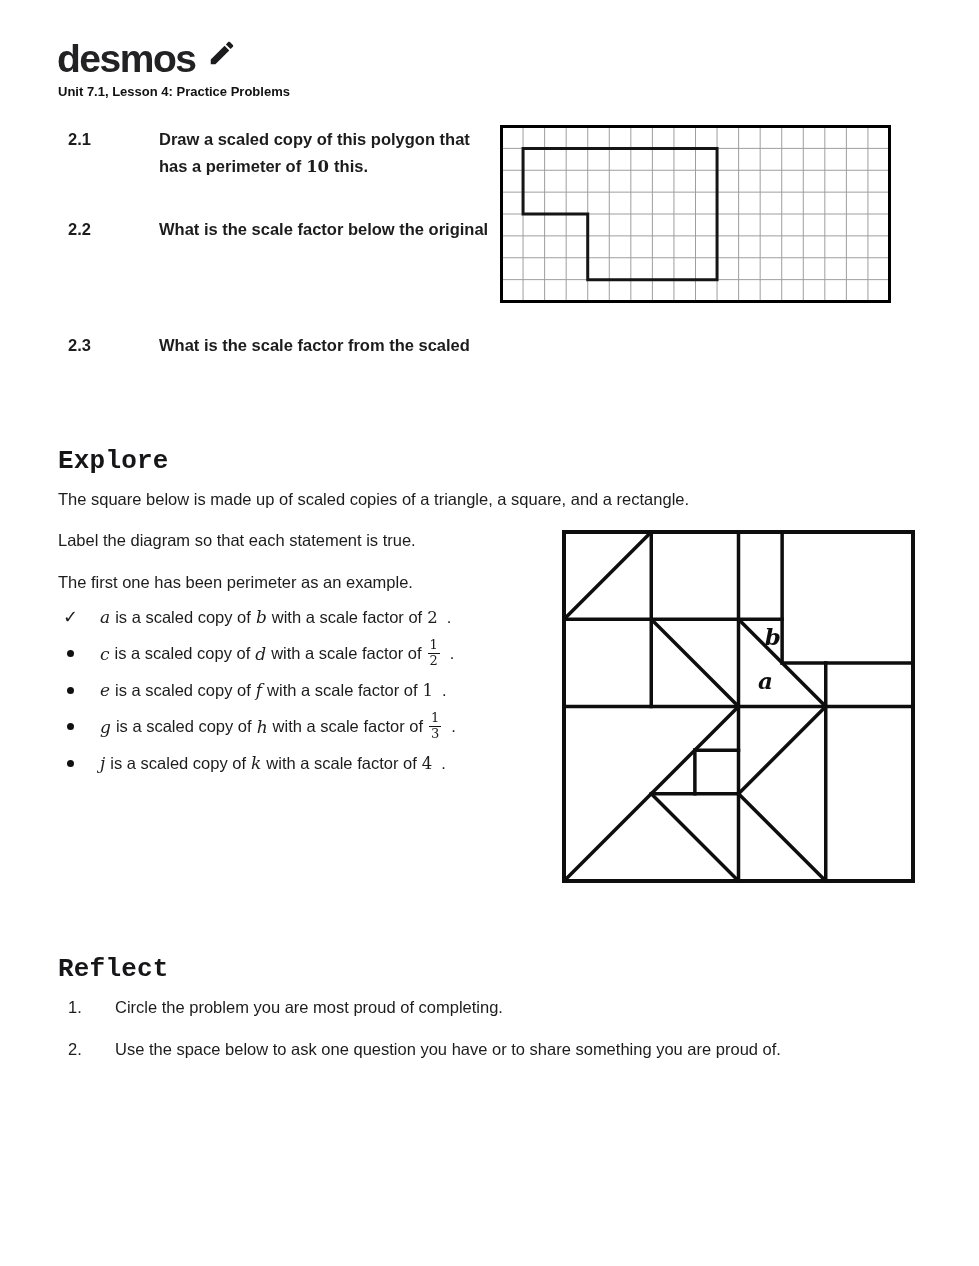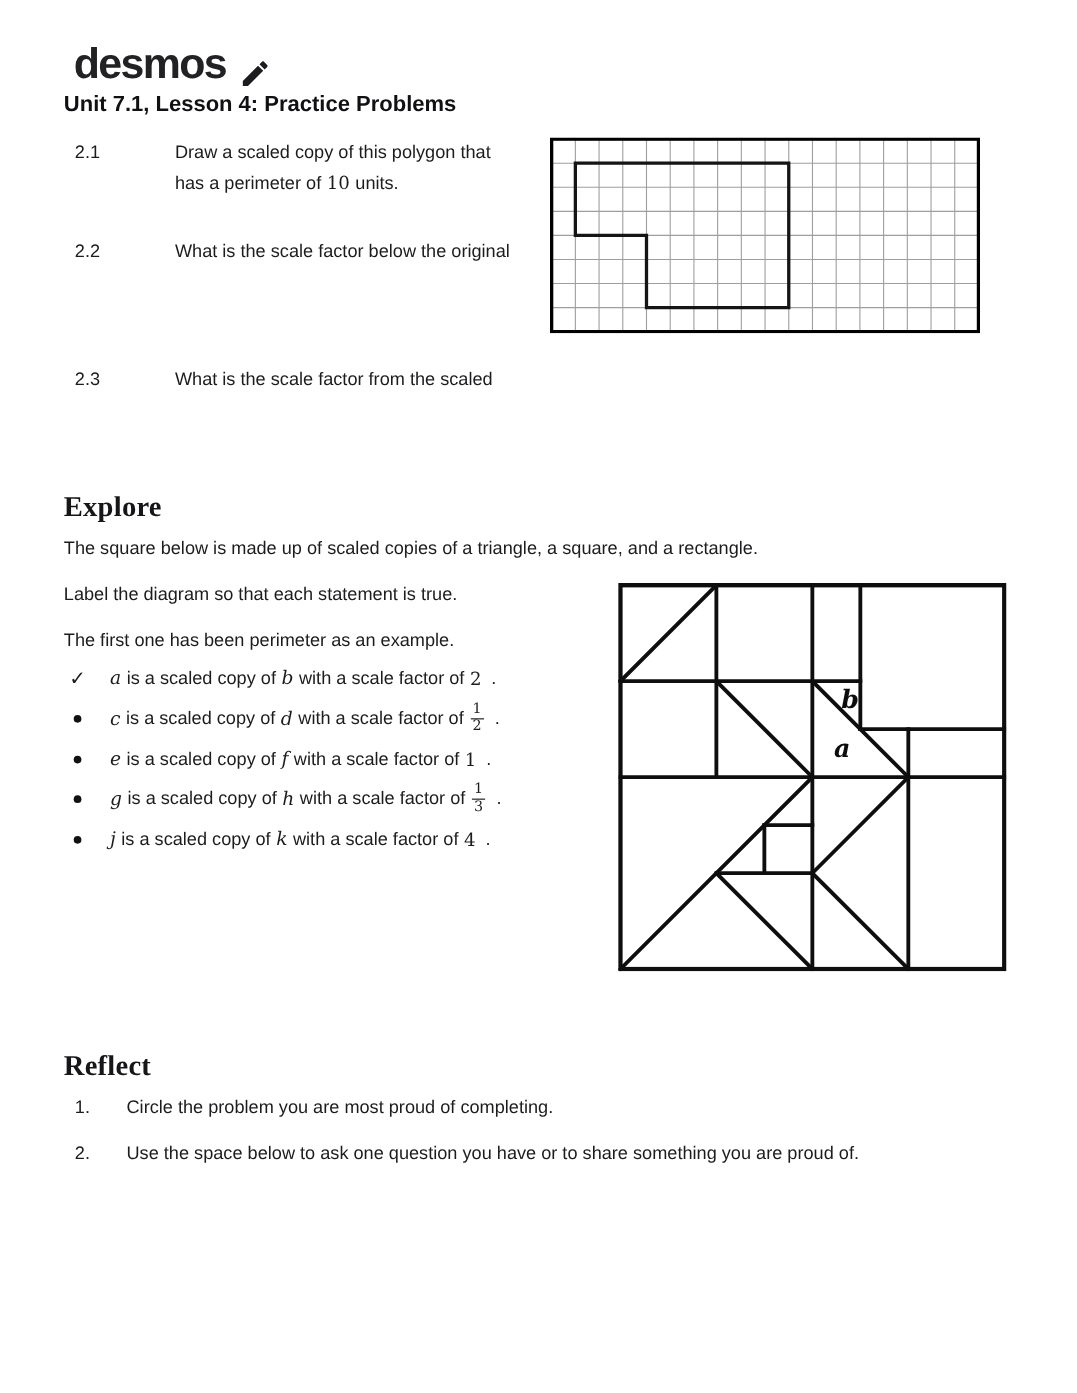--- a/index.html
+++ b/index.html
@@ -1,40 +1,40 @@
 <!DOCTYPE html>
 <html><head>
 <meta charset="utf-8">
 <style>
   html,body{margin:0;padding:0;background:#ffffff;}
   #page{position:relative;width:979px;height:1266px;background:#ffffff;
         font-family:"Liberation Sans",sans-serif;color:#1c1c1e;overflow:hidden;}
 
   
-  #logo-row{position:absolute;left:67px;top:36px;display:flex;align-items:flex-end;height:46px;}
+  #logo-row{position:absolute;left:57px;top:36px;display:flex;align-items:flex-start;height:46px;}
   #logo-text{font-family:"Liberation Sans",sans-serif;font-weight:700;font-size:39px;
              letter-spacing:-1.5px;color:#222225;line-height:46px;}
   #pencil{margin-left:12px;margin-top:2px;}
-  #doc-title{position:absolute;left:58px;top:84px;font-size:20px;font-weight:700;color:#111114;}
-
-  
-  .problem{position:absolute;left:68px;display:flex;}
+  #doc-title{position:absolute;left:58px;top:84px;font-size:13px;font-weight:700;color:#111114;}
+
+  
+  .problem{position:absolute;left:68px;display:flex;font-weight:bold;}
   .pnum{width:34px;margin-right:21px;font-size:16.5px;line-height:27px;}
   .ptext{font-size:16.5px;line-height:27px;margin-left:36px;}
   .ptext .line{white-space:nowrap;}
 
   .mathnum{font-family:"DejaVu Serif",serif;font-style:normal;font-size:16.5px;margin:0 5px;}
   .mathvar{font-family:"DejaVu Serif",serif;font-style:italic;font-size:17px;margin:0 5px;}
 
   
   #grid-figure{position:absolute;left:500px;top:125px;}
   #square-figure{position:absolute;left:562px;top:530px;}
 
   
-  .section-heading{position:absolute;left:58px;font-family:Liberation Serif, serif;
+  .section-heading{position:absolute;left:58px;font-family:Liberation Mono, monospace;
                    font-weight:700;font-size:26px;color:#161618;letter-spacing:0.2px;}
   .para{position:absolute;left:58px;font-size:16.5px;color:#1c1c1e;white-space:nowrap;}
 
   #statements{position:absolute;left:63px;top:599px;}
   .stmt{display:flex;align-items:center;height:36.5px;}
   .marker{width:15px;margin-right:17px;display:flex;align-items:center;justify-content:center;}
   .check{font-size:18px;color:#1b1b1d;}
   .dot{width:7px;height:7px;border-radius:50%;background:#111;}
   .stmt-text{font-size:16.5px;display:flex;align-items:center;}
   .frac{display:inline-flex;flex-direction:column;align-items:center;margin:0 6px;
@@ -58,21 +58,21 @@
       <path fill="#1c1c1f" d="M3 17.25V21h3.75L17.81 9.94l-3.75-3.75L3 17.25zM20.71 7.04c.39-.39.39-1.02 0-1.41l-2.34-2.34c-.39-.39-1.02-.39-1.41 0l-1.83 1.83 3.75 3.75 1.83-1.83z"></path>
     </svg>
   </div>
 
   <div id="doc-title">Unit 7.1, Lesson 4: Practice Problems</div>
 
   <div class="problem" style="top:126px">
     <div class="pnum">2.1</div>
     <div class="ptext">
         <div class="line"><span>Draw a scaled copy of this polygon that</span></div>
-        <div class="line"><span>has a perimeter of</span><span class="mathnum">10</span><span>units.</span></div>
+        <div class="line"><span>has a perimeter of</span><span class="mathnum">10</span><span>this.</span></div>
       </div>
   </div>
   <div class="problem" style="top:216px">
     <div class="pnum">2.2</div>
     <div class="ptext">
         <div class="line"><span>What is the scale factor below the original</span></div>
       </div>
   </div>
   <div class="problem" style="top:332px">
     <div class="pnum">2.3</div>

